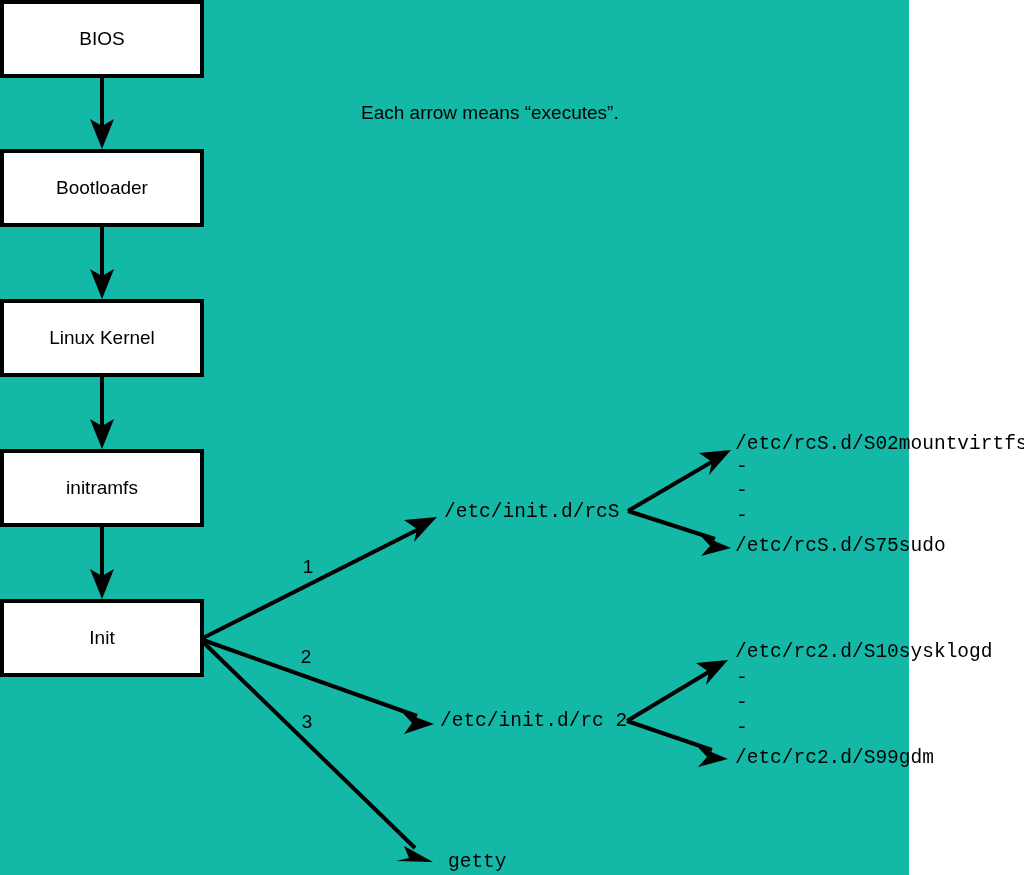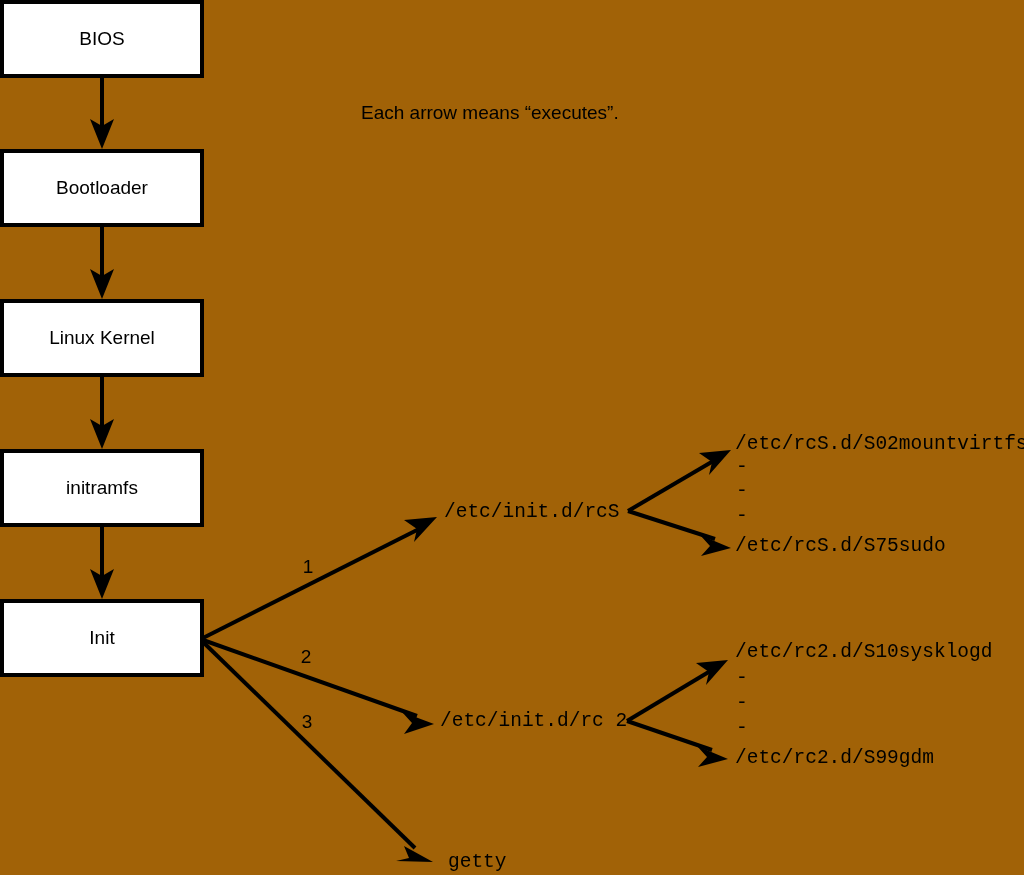--- a/index.html
+++ b/index.html
@@ -8,23 +8,23 @@
     background: #ffffff;
   }
   body {
     width: 1024px;
     height: 875px;
     overflow: hidden;
     font-family: "Liberation Sans", sans-serif;
   }
   #diagram-root {
     position: relative;
-    width: 1024px;
+    width: 909px;
     height: 875px;
-    background: #a16207;
+    background: #14b8a6;
   }
   svg#boot-diagram {
     display: block;
     width: 1024px;
     height: 875px;
   }
   .node-box {
     fill: #ffffff;
     stroke: #000000;
     stroke-width: 4;

